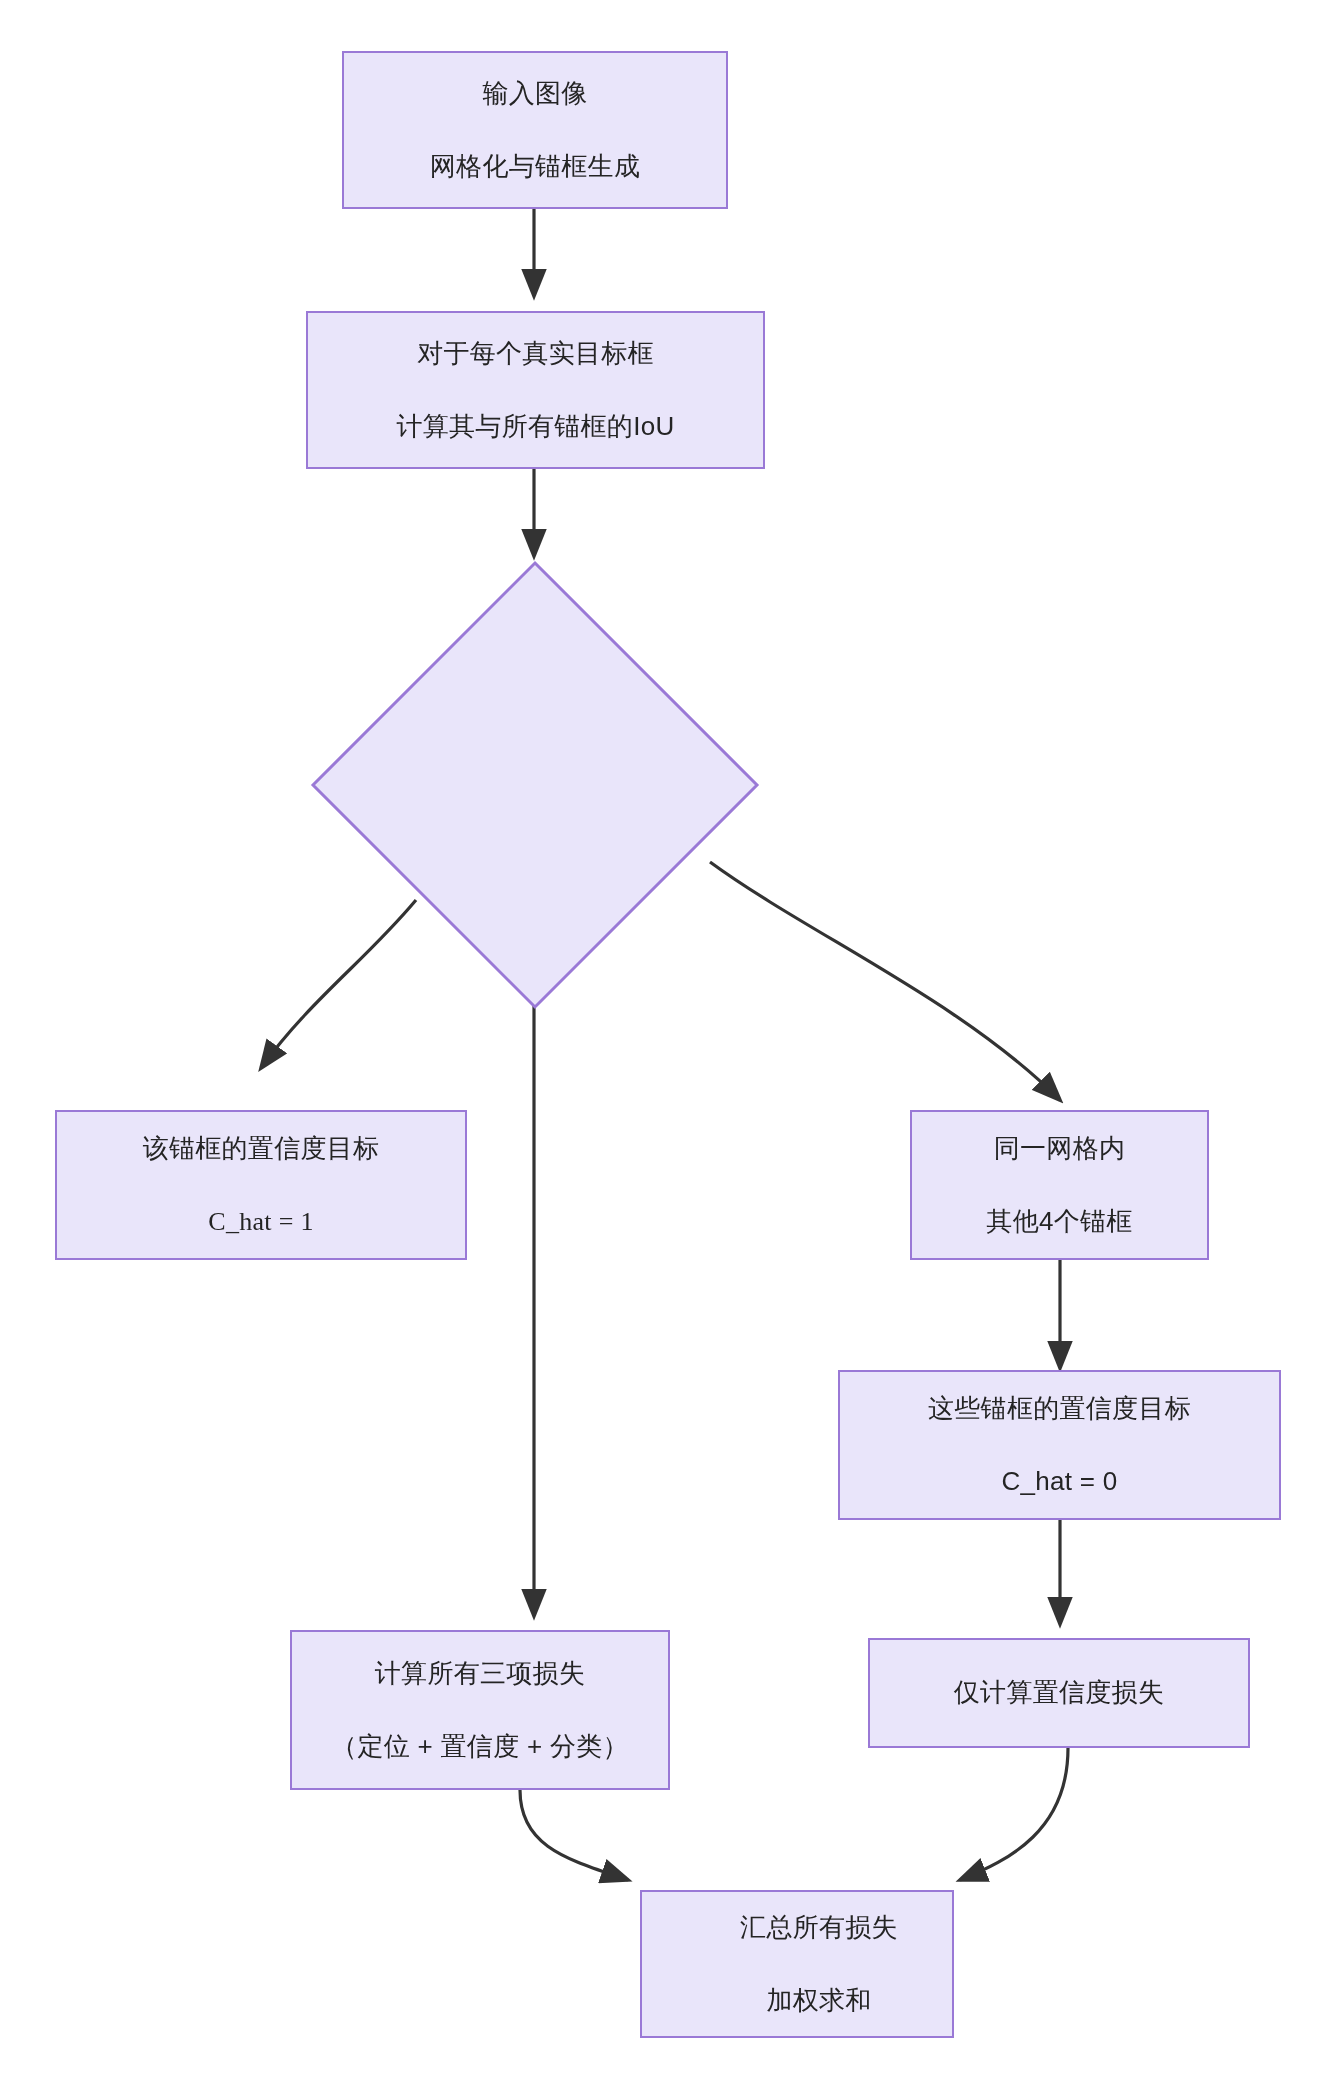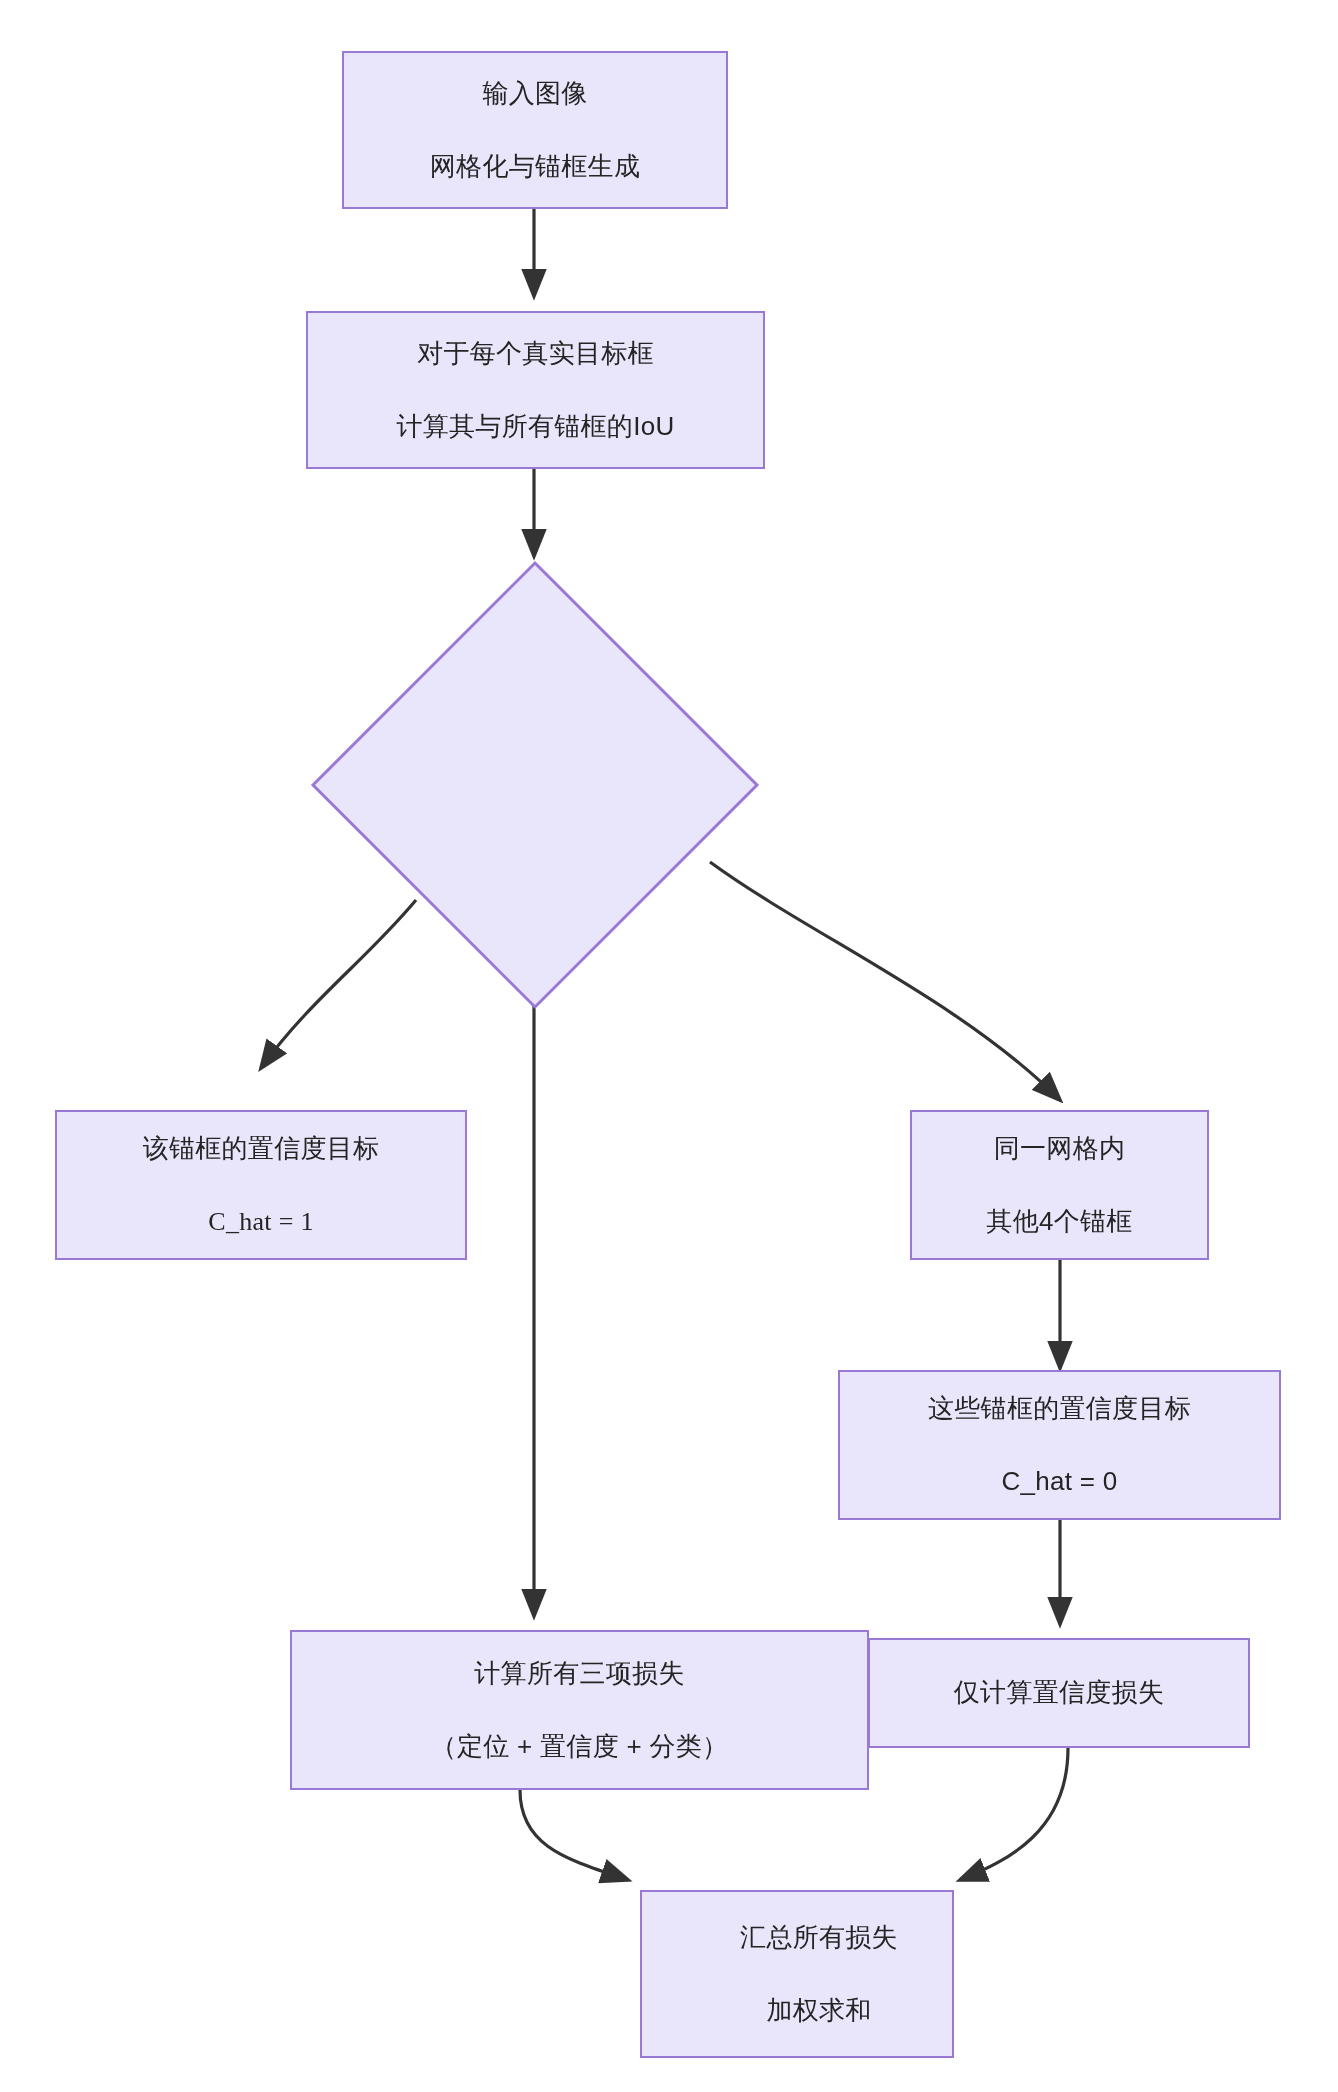--- a/index.html
+++ b/index.html
@@ -122,27 +122,27 @@
   <div class="node-box" style="left:910px; top:1110px; width:299px; height:150px;">
     <span class="nline">同一网格内</span>
     <span class="nline">其他4个锚框</span>
   </div>
 
   <div class="node-box" style="left:838px; top:1370px; width:443px; height:150px;">
     <span class="nline">这些锚框的置信度目标</span>
     <span class="nline">C_hat = 0</span>
   </div>
 
-  <div class="node-box" style="left:290px; top:1630px; width:579px; height:160px;">
+  <div class="node-box" style="left:290px; top:1630px; width:380px; height:160px;">
     <span class="nline">计算所有三项损失</span>
     <span class="nline">（定位 + 置信度 + 分类）</span>
   </div>
 
   <div class="node-box" style="left:868px; top:1638px; width:382px; height:110px;">
     <span class="nline">仅计算置信度损失</span>
   </div>
 
-  <div class="node-box" style="left:640px; top:1890px; width:314px; height:168px;padding-left:44px;">
+  <div class="node-box" style="left:640px; top:1890px; width:314px; height:148px;padding-left:44px;">
     <span class="nline">汇总所有损失</span>
     <span class="nline">加权求和</span>
   </div>
 
 </div>
 
 </body></html>

